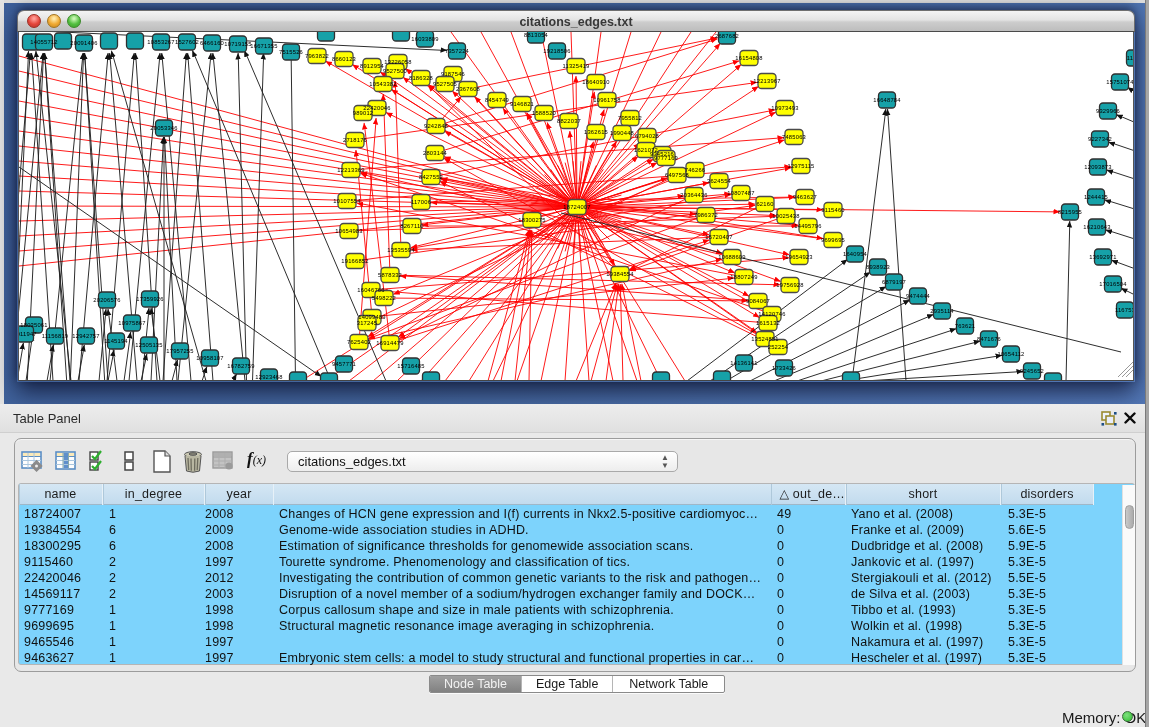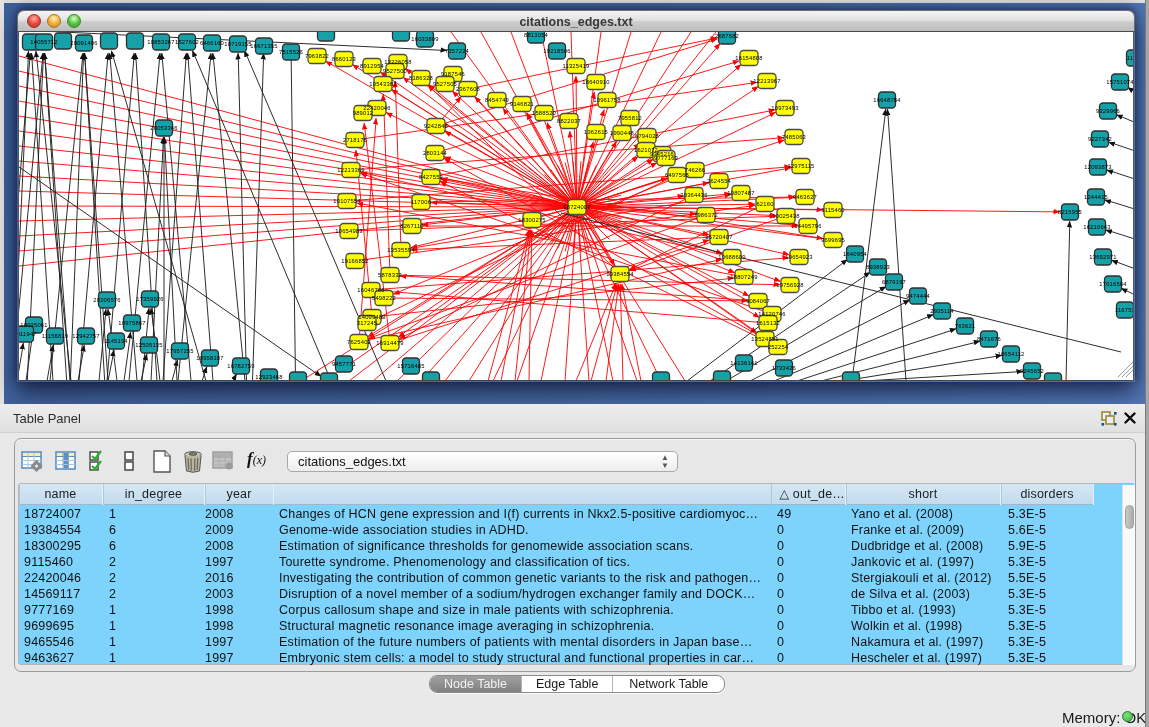--- a/index.html
+++ b/index.html
@@ -45,21 +45,21 @@
  text-align:center;line-height:21px;border-right:1px solid #e7f1f8;box-shadow:inset 1px 0 0 #aec8da}
 #rows{position:absolute;left:0;top:23px;width:1099px}
 .tr{position:relative;height:16px;white-space:nowrap}
 .tr div{position:absolute;top:0;height:16px;font-size:12.5px;letter-spacing:.2px;color:#111;line-height:15px;overflow:hidden}
 .c1{left:5px;width:81px;letter-spacing:.7px}.c2{left:90px;width:96px}.c3{left:186px;width:66px;letter-spacing:.7px}
 .c4{left:260px;width:492px}.c5{left:758px;width:70px}.c6{left:832px;width:152px}
 .c7{left:989px;width:90px}
 #vscroll{position:absolute;left:1103px;top:1px;width:13px;height:180px;background:#fafafa;border-left:1px solid #e0e0e0}
 #vthumb{position:absolute;left:1.5px;top:20px;width:9px;height:24px;border-radius:5px;background:linear-gradient(90deg,#c9c9c9,#ababab);border:1px solid #9e9e9e}
 #tabs{position:absolute;left:429px;top:675px;height:18px;border:1px solid #8a8a8a;
- border-radius:8px;background:#fff;font-size:12.5px;overflow:hidden;box-shadow:0 1px 0 rgba(255,255,255,.8)}
+ border-radius:2px;background:#fff;font-size:12.5px;overflow:hidden;box-shadow:0 1px 0 rgba(255,255,255,.8)}
 #tabs div{float:left;height:18px;line-height:17px;padding:0 14px;color:#1a1a1a;border-right:1px solid #b5b5b5}
 #tabs div.sel{background:linear-gradient(180deg,#a0a0a0,#7d7d7d);color:#f2f2f2}
 #tabs div:last-child{border-right:none}
 #memory{position:absolute;left:1062px;top:709px;font-size:15px;color:#1a1a1a}
 #memdot{position:absolute;left:1122px;top:711px;width:11px;height:11px;border-radius:50%;
  background:radial-gradient(circle at 40% 35%,#7fe07f,#2fbf2f);border:1px solid #3a6e3a}
 </style></head>
 <body>
 <div id="desktop">
  <div id="topstrip"></div>
@@ -726,21 +726,21 @@
         <div class="c2">2</div>
         <div class="c3">1997</div>
         <div class="c4">Tourette syndrome. Phenomenology and classification of tics.</div>
         <div class="c5">0</div>
         <div class="c6">Jankovic et al. (1997)</div>
         <div class="c7">5.3E-5</div>
       </div>
 <div class="tr">
         <div class="c1">22420046</div>
         <div class="c2">2</div>
-        <div class="c3">2016</div>
+        <div class="c3">2012</div>
         <div class="c4">Investigating the contribution of common genetic variants to the risk and pathogen…</div>
         <div class="c5">0</div>
         <div class="c6">Stergiakouli et al. (2012)</div>
         <div class="c7">5.5E-5</div>
       </div>
 <div class="tr">
         <div class="c1">14569117</div>
         <div class="c2">2</div>
         <div class="c3">2003</div>
         <div class="c4">Disruption of a novel member of a sodium/hydrogen exchanger family and DOCK…</div>
@@ -763,21 +763,20 @@
         <div class="c3">1998</div>
         <div class="c4">Structural magnetic resonance image averaging in schizophrenia.</div>
         <div class="c5">0</div>
         <div class="c6">Wolkin et al. (1998)</div>
         <div class="c7">5.3E-5</div>
       </div>
 <div class="tr">
         <div class="c1">9465546</div>
         <div class="c2">1</div>
         <div class="c3">1997</div>
-        <div class="c4">Estimation of the future numbers of patients with mental disorders in Japan base…</div>
         <div class="c5">0</div>
         <div class="c6">Nakamura et al. (1997)</div>
         <div class="c7">5.3E-5</div>
       </div>
 <div class="tr">
         <div class="c1">9463627</div>
         <div class="c2">1</div>
         <div class="c3">1997</div>
         <div class="c4">Embryonic stem cells: a model to study structural and functional properties in car…</div>
         <div class="c5">0</div>

